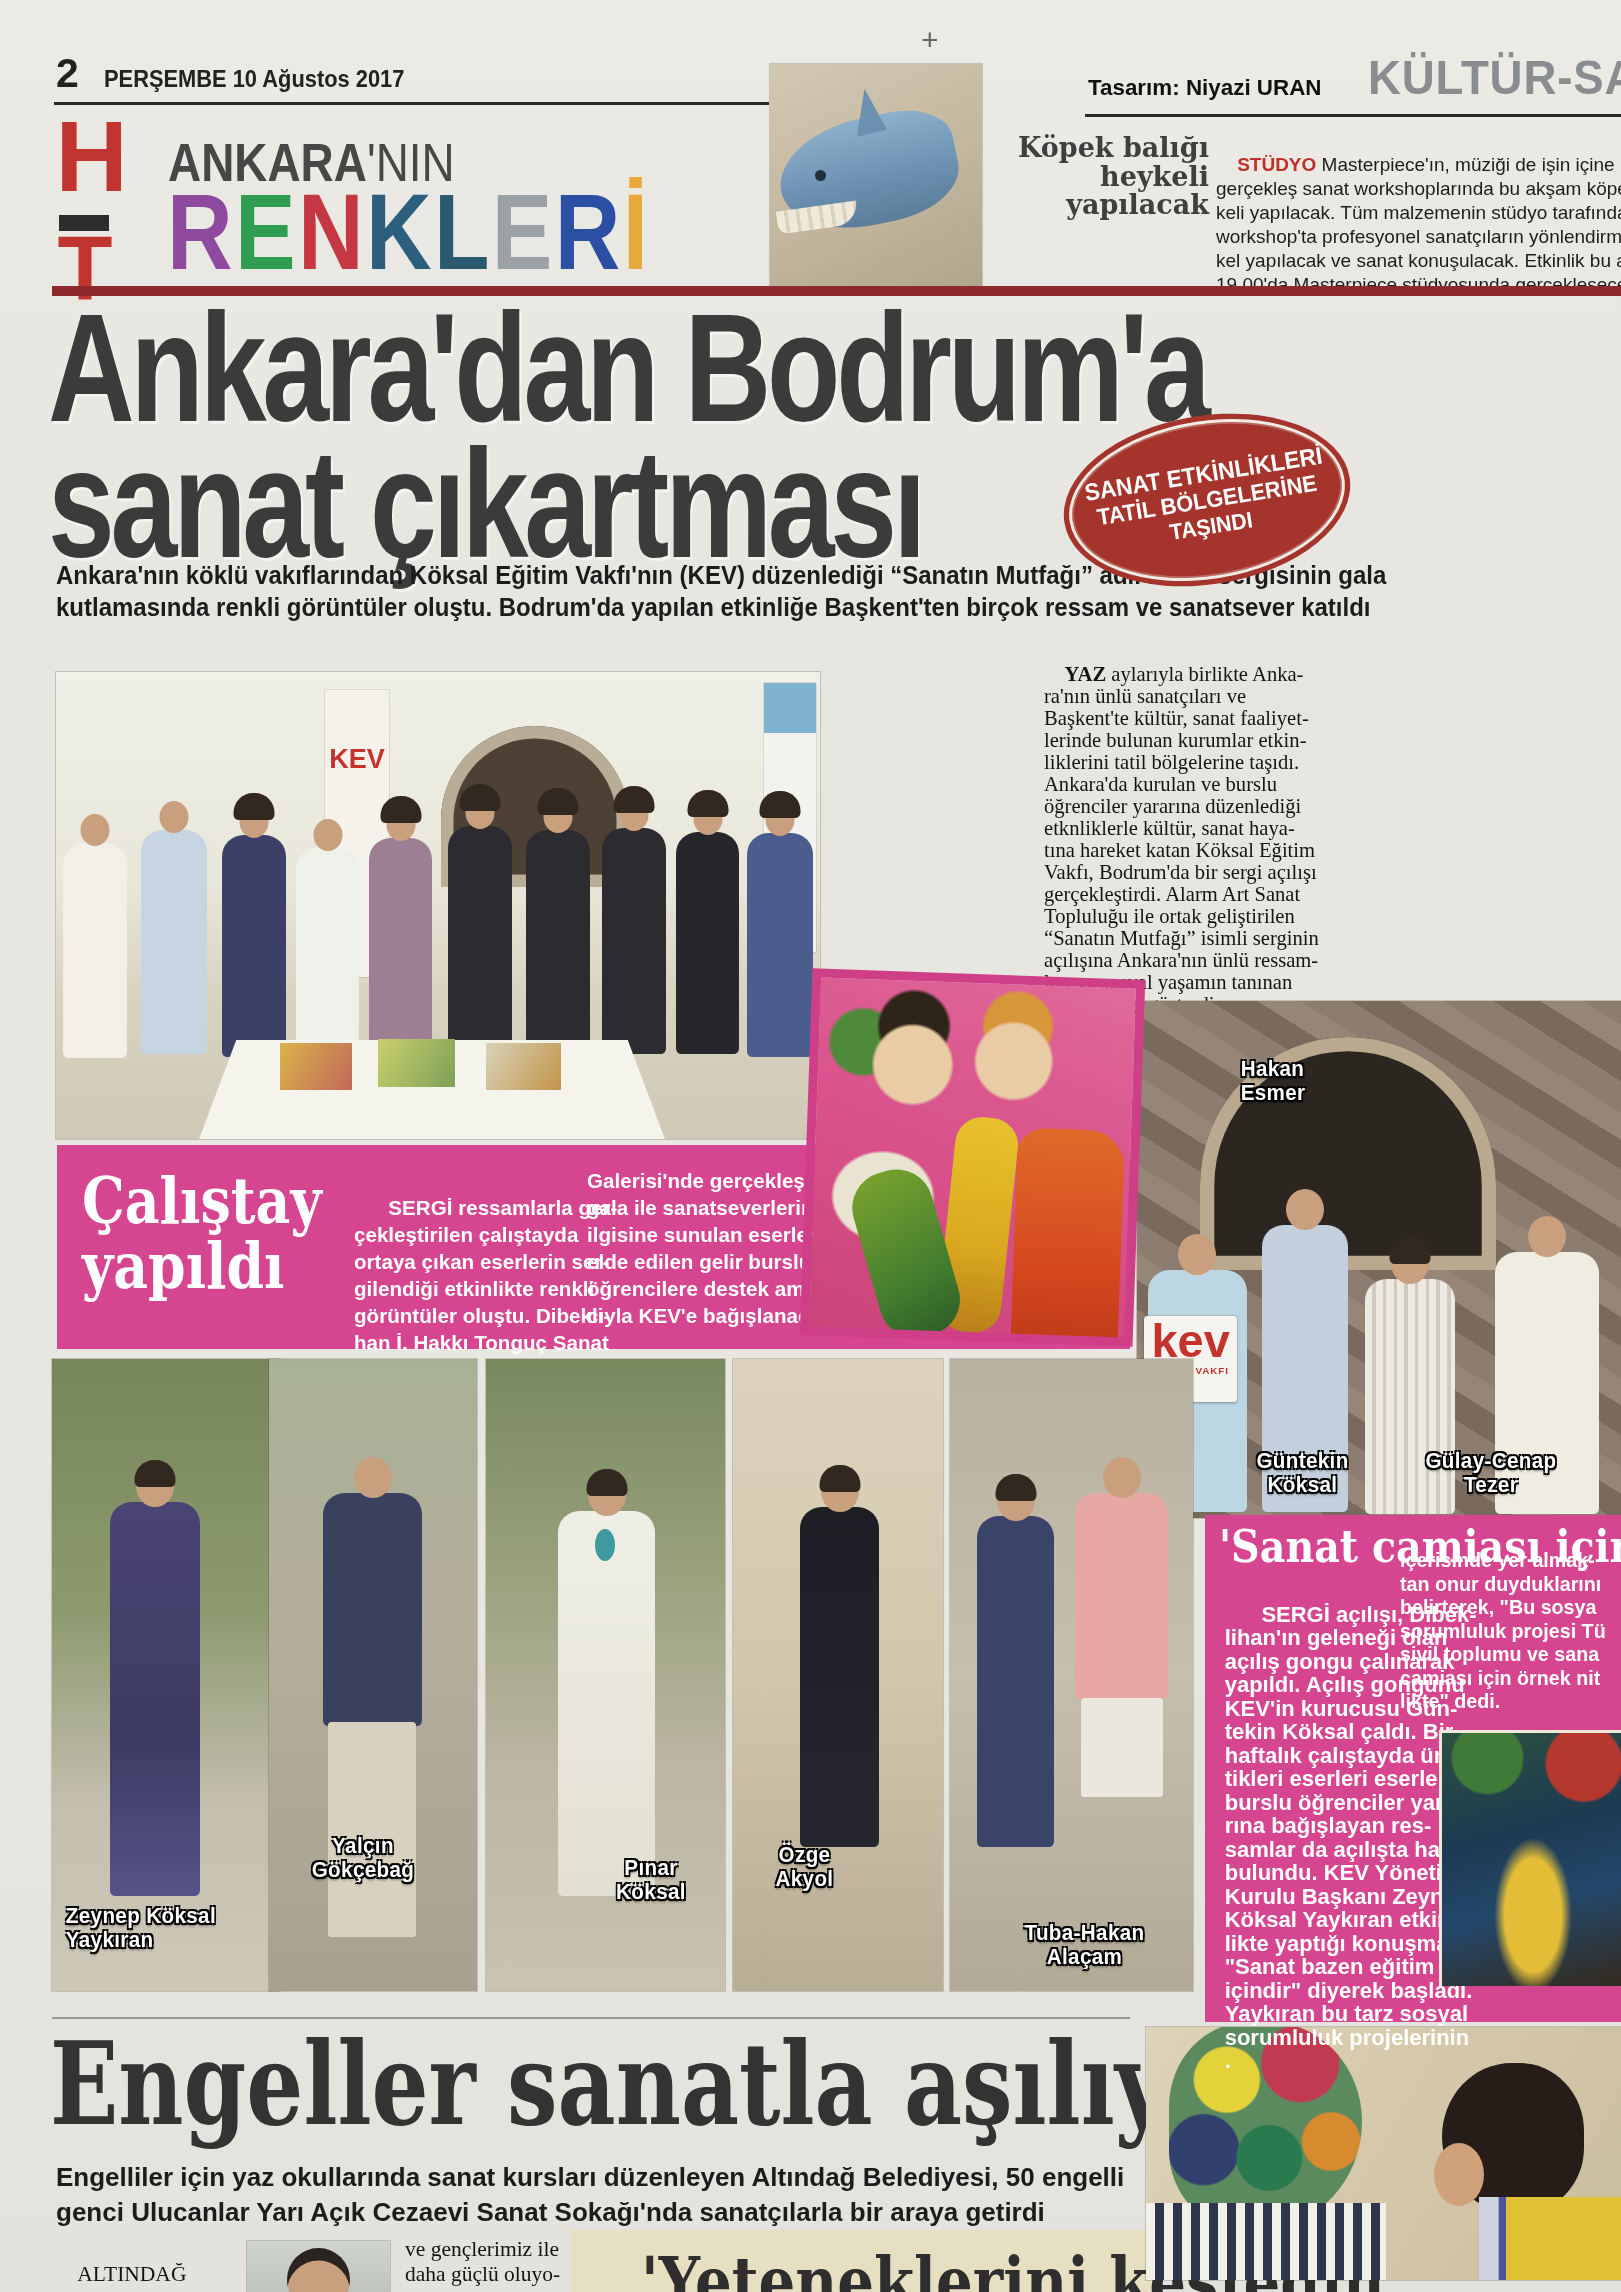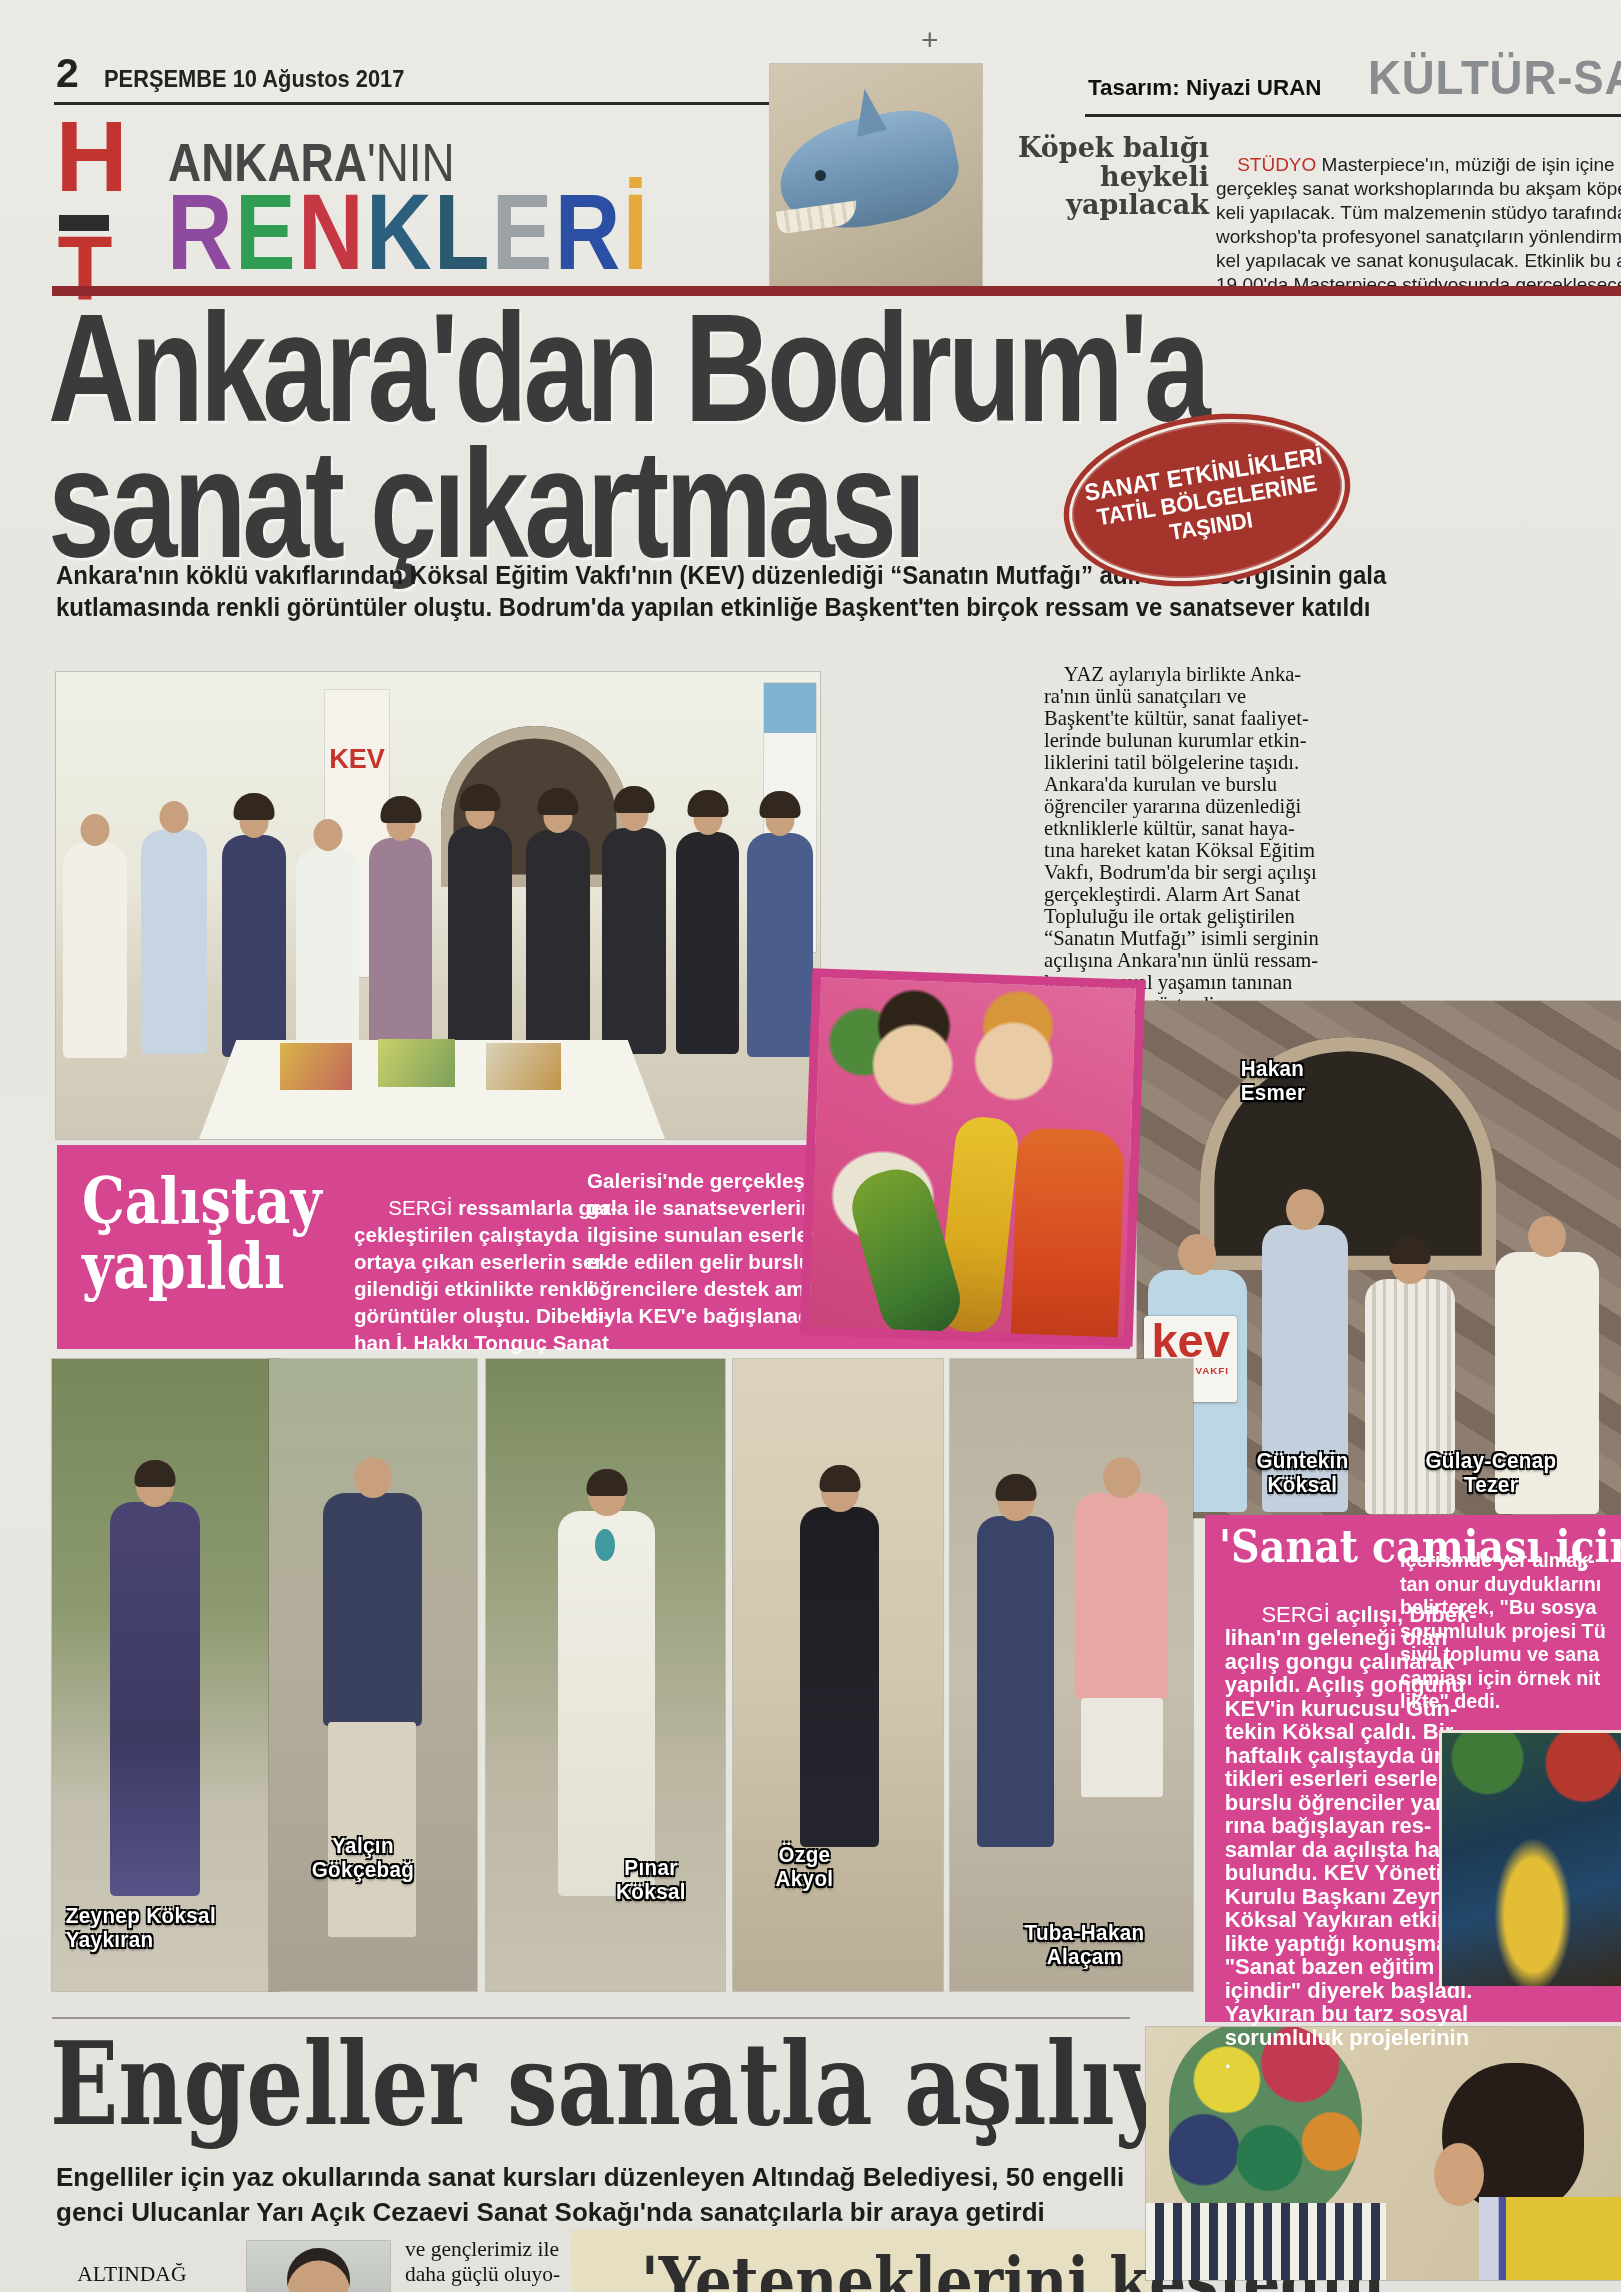--- a/index.html
+++ b/index.html
@@ -23,21 +23,21 @@
   .p{position:absolute;border-radius:21.5px 21.5px 5.4px 5.4px;}
   .p::before{content:"";position:absolute;top:-36px;left:50%;transform:translateX(-50%);
     width:38px;height:41px;border-radius:50%;background:#c9a07d;}
   .p.hair::after{content:"";position:absolute;top:-42px;left:50%;transform:translateX(-50%);
     width:41px;height:27px;border-radius:19.7px 19.7px 5.4px 5.4px;background:#33281f;}
   .p.small::before{width:29px;height:32px;top:-29px;}
   .rule{position:absolute;background:#2a2a2a;}
   .pinkbox{position:absolute;background:#d6458f;z-index:3;}
   .pinkbox .bx-title{position:absolute;color:#fff;font-weight:800;line-height:1.02;transform-origin:left top;}
   .pinkbox .bx-col{position:absolute;color:#fff;font-weight:600;}
-  .lead-bold{font-weight:400;}
+  .lead-bold{font-weight:700;}
   .stamp{
     position:absolute;left:1068px;top:421px;width:272px;height:152px;
     background:#a5352c;border-radius:50%;border:3.6px solid #efece4;
     box-shadow:0 0 0 5.4px #a5352c,inset 0 0 0 1.8px rgba(255,255,255,.25);
     transform:rotate(-9deg);display:flex;flex-direction:column;align-items:center;justify-content:center;
     color:#fff;font-weight:800;text-align:center;z-index:2;
   }
   .stamp div{transform:scaleX(.95);line-height:1.12;}
 </style>
 </head>

